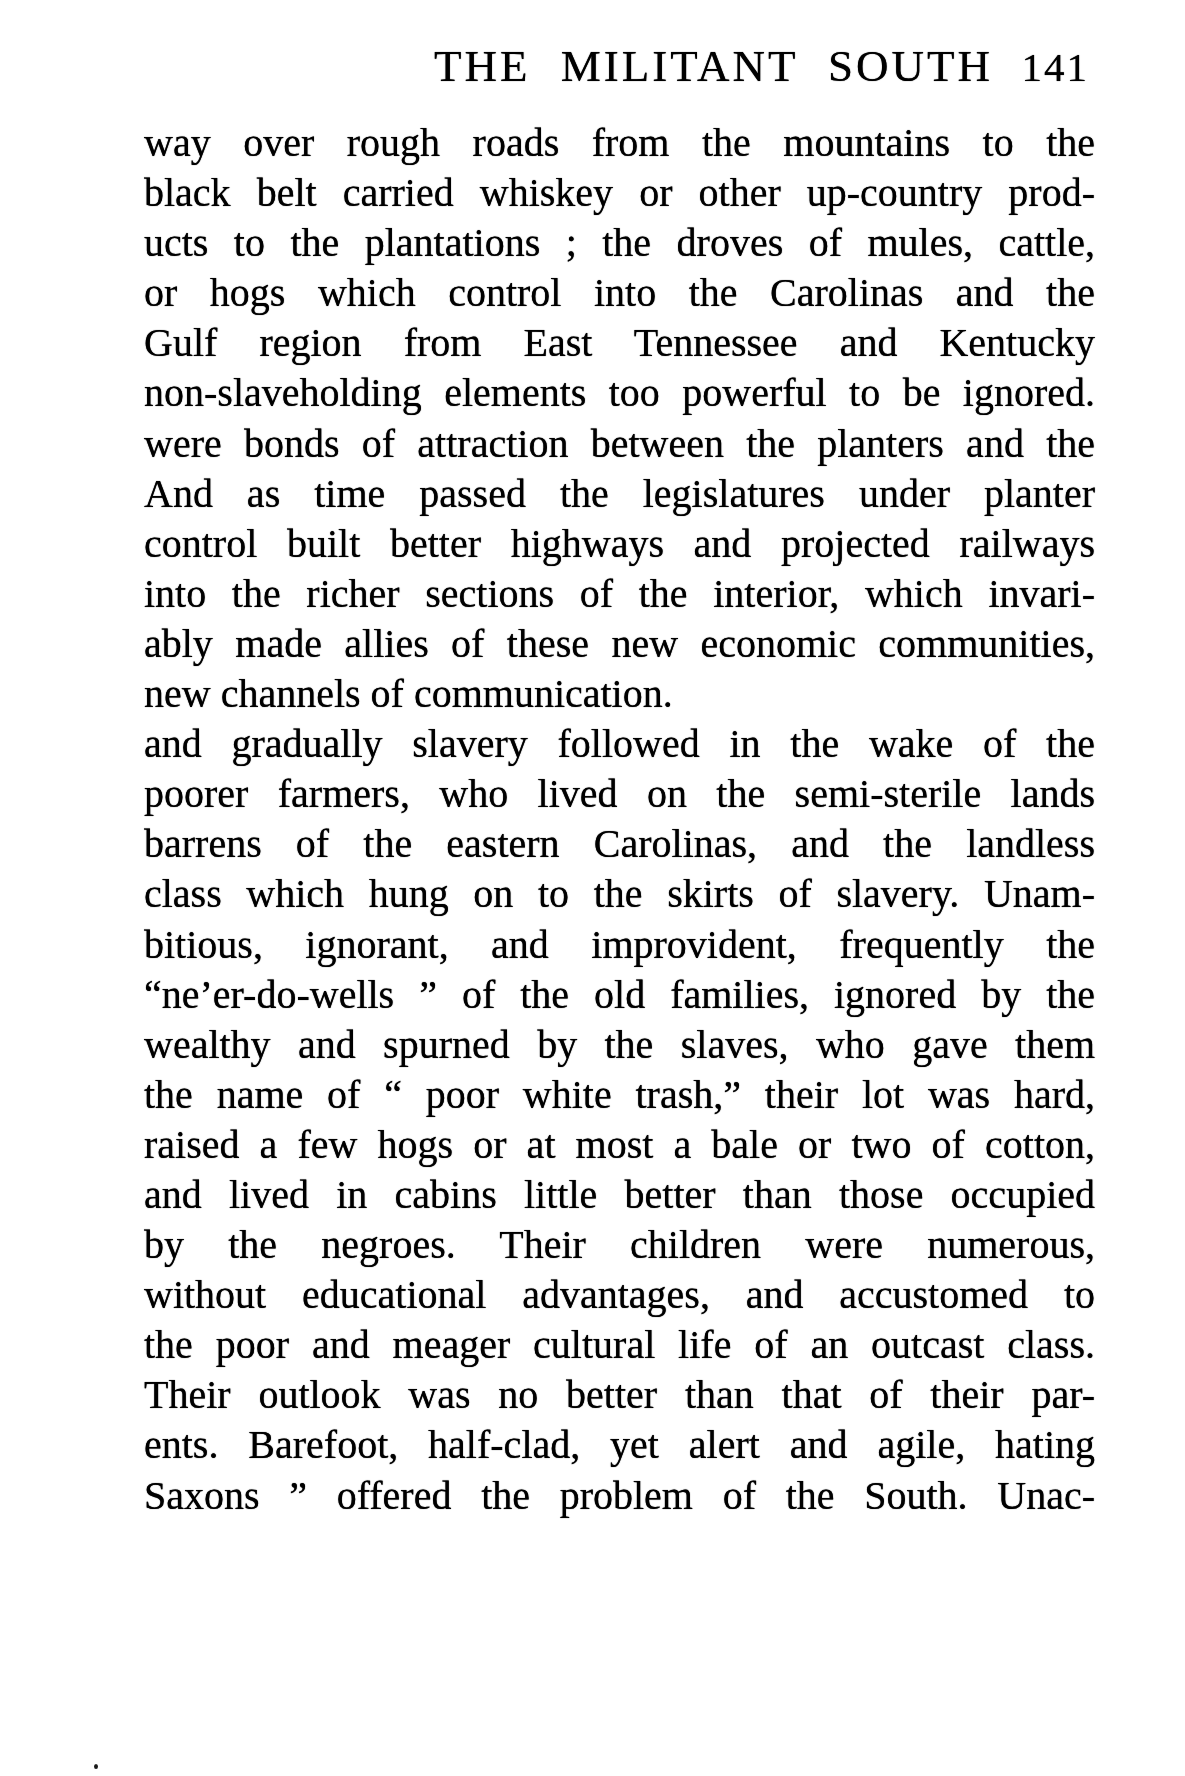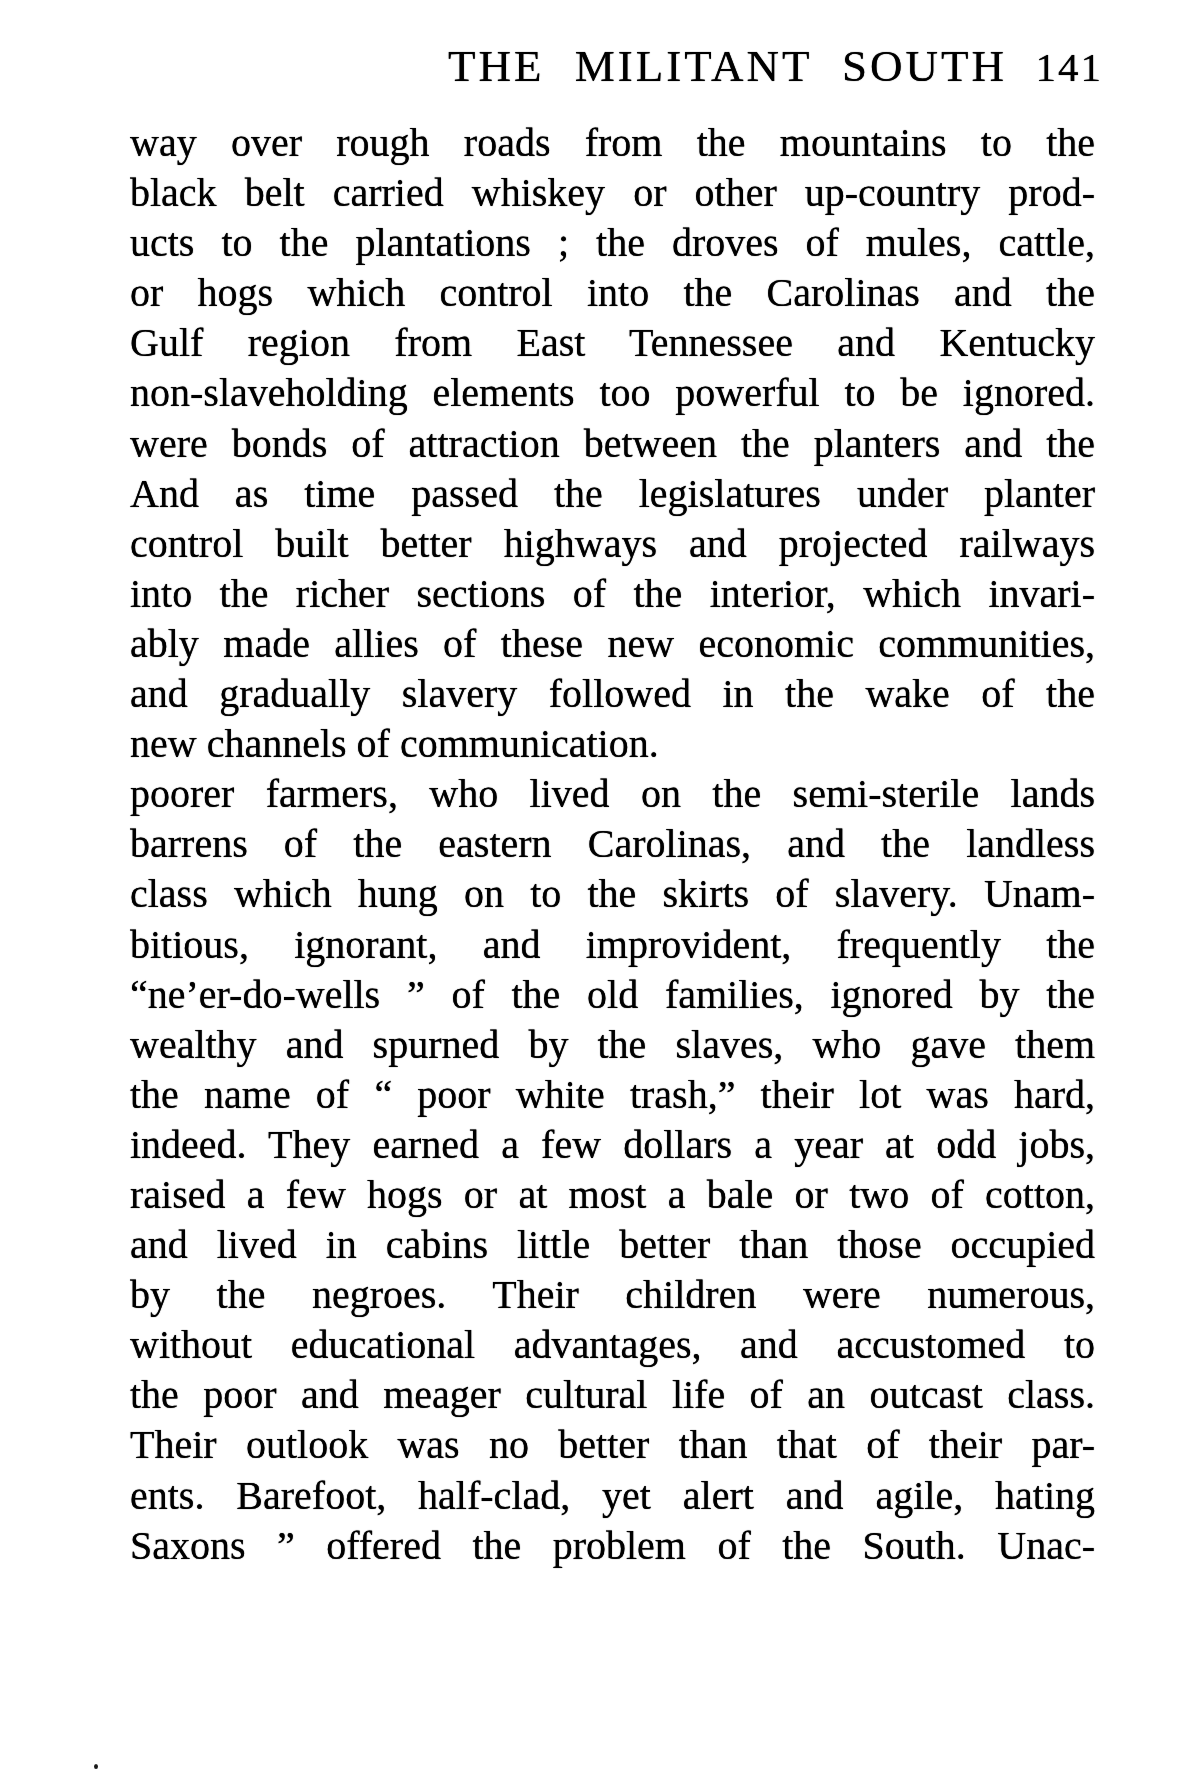--- a/index.html
+++ b/index.html
@@ -8,21 +8,21 @@
     background: #ffffff;
     position: relative;
     font-family: "Liberation Serif", serif;
     color: #000;
     overflow: hidden;
   }
   .page {
     position: absolute; inset: 0; background: #fff;
   }
   .running-header {
-    position: absolute; top: 40px; left: 140px; width: 965px; height: 52px;
+    position: absolute; top: 40px; left: 126px; width: 965px; height: 52px;
     text-shadow: 0 0 0.9px rgba(0,0,0,0.95);
   }
   .running-title {
     position: absolute; left: 308px; top: 0;
     font-size: 45px; font-weight: normal;
     letter-spacing: 3px; word-spacing: 16px;
     white-space: nowrap;
   }
   .page-number {
     position: absolute; right: 2px; top: 3px;
@@ -30,20 +30,21 @@
   }
   .text-block {
     position: absolute; left: 130px; top: 118px; width: 965px;
     font-size: 40px; line-height: 50.1px;
     text-shadow: 0 0 0.9px rgba(0,0,0,0.95);
   }
   .line {
     text-align: justify;
     text-align-last: justify;
     white-space: normal;
+    margin-left: 14px;
   }
   .line.indent { text-indent: 55px; }
   .line.para-end { text-align-last: left; }
   .artifact-dot {
     position: absolute; left: 94px; top: 1764px;
     width: 4px; height: 5px; background: #1a1a1a; border-radius: 50%;
   }
 </style>
 </head>
 <body>
@@ -60,30 +61,29 @@
     <div class="line">black belt carried whiskey or other up-country prod-</div>
     <div class="line">ucts to the plantations ; the droves of mules, cattle,</div>
     <div class="line">or hogs which control into the Carolinas and the</div>
     <div class="line">Gulf region from East Tennessee and Kentucky</div>
     <div class="line">non-slaveholding elements too powerful to be ignored.</div>
     <div class="line">were bonds of attraction between the planters and the</div>
     <div class="line">And as time passed the legislatures under planter</div>
     <div class="line">control built better highways and projected railways</div>
     <div class="line">into the richer sections of the interior, which invari-</div>
     <div class="line">ably made allies of these new economic communities,</div>
+    <div class="line para-end">new channels of communication.</div>
     <div class="line">and gradually slavery followed in the wake of the</div>
-    <div class="line para-end">new channels of communication.</div>
     <div class="line">poorer farmers, who lived on the semi-sterile lands</div>
     <div class="line">barrens of the eastern Carolinas, and the landless</div>
     <div class="line">class which hung on to the skirts of slavery. Unam-</div>
     <div class="line">bitious, ignorant, and improvident, frequently the</div>
     <div class="line">“ne’er-do-wells ” of the old families, ignored by the</div>
     <div class="line">wealthy and spurned by the slaves, who gave them</div>
     <div class="line">the name of “ poor white trash,” their lot was hard,</div>
-    <div class="line">indeed. They earned a few dollars a year at odd jobs,</div>
     <div class="line">raised a few hogs or at most a bale or two of cotton,</div>
     <div class="line">and lived in cabins little better than those occupied</div>
     <div class="line">by the negroes. Their children were numerous,</div>
     <div class="line">without educational advantages, and accustomed to</div>
     <div class="line">the poor and meager cultural life of an outcast class.</div>
     <div class="line">Their outlook was no better than that of their par-</div>
     <div class="line">ents. Barefoot, half-clad, yet alert and agile, hating</div>
     <div class="line">Saxons ” offered the problem of the South. Unac-</div>
   </div>
 

